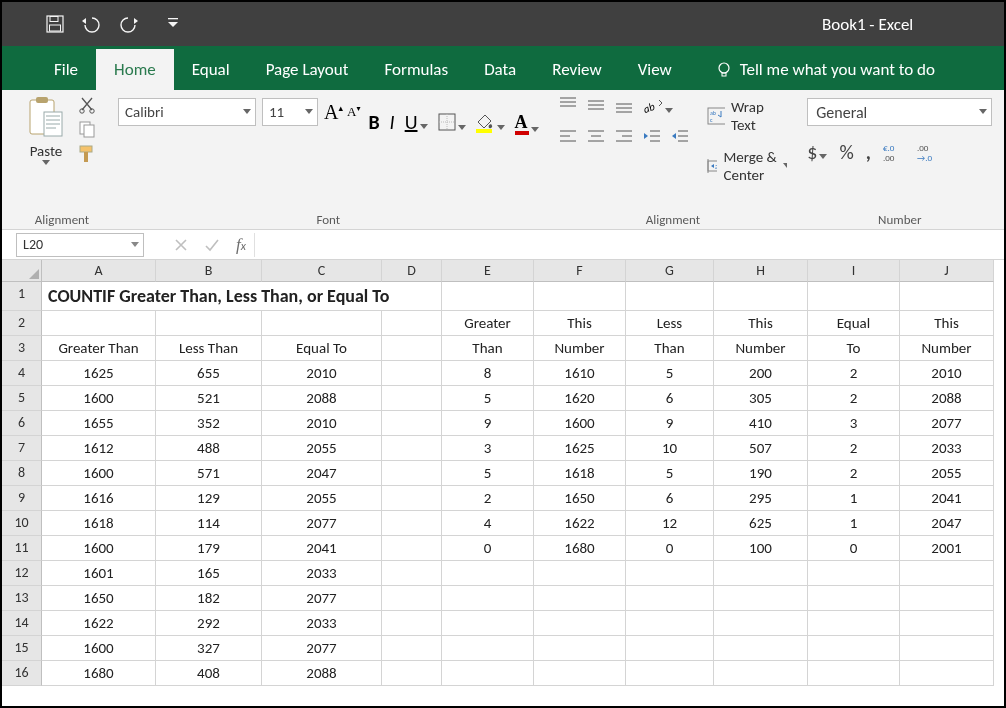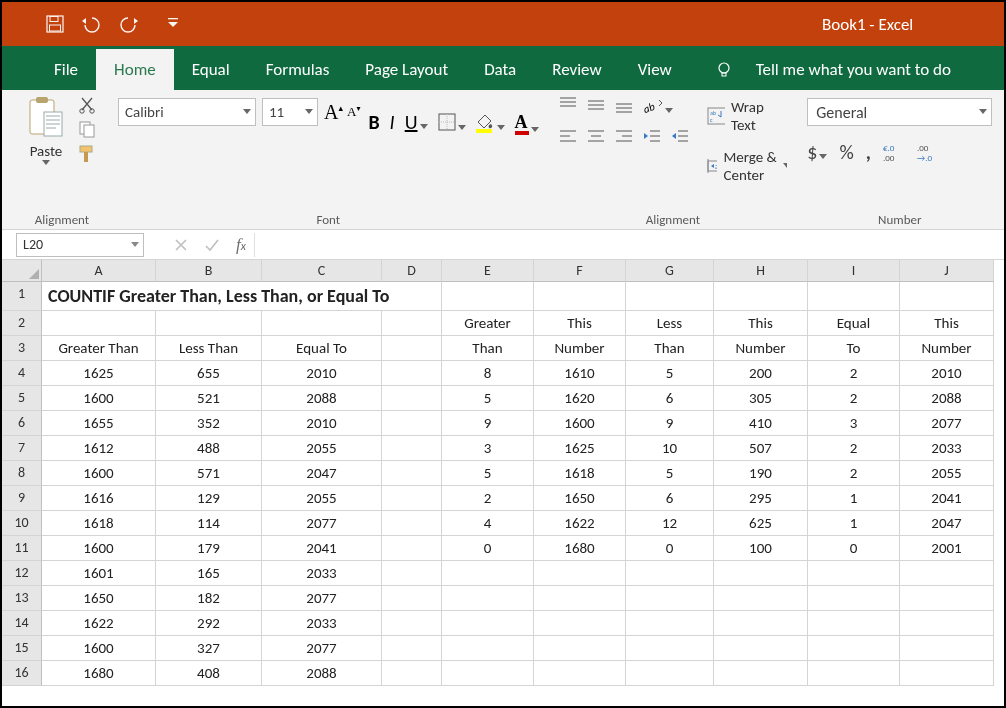--- a/index.html
+++ b/index.html
@@ -1,24 +1,24 @@
 <!DOCTYPE html>
 <html><head>
 <meta charset="utf-8">
 <style>
 *{box-sizing:border-box;margin:0;padding:0;font-family:"Segoe UI",Calibri,Arial,sans-serif}
 body{width:1006px;height:708px;background:#fff;border:2px solid #000;position:relative;overflow:hidden}
-.titlebar{height:44px;background:#c2410c;display:flex;align-items:center;color:#fff;position:relative}
+.titlebar{height:44px;background:#404040;display:flex;align-items:center;color:#fff;position:relative}
 .qat{display:flex;gap:16px;align-items:center;padding-left:44px}
 .qat-icon{display:inline-flex;color:#fff;opacity:.95}
 .app-title{position:absolute;left:50%;transform:translateX(-50%);font-size:17px;right:auto;left:820px;transform:none}
 .tabbar{height:44px;background:#0f6b3f;display:flex;align-items:flex-end;padding-left:34px}
 .tab{color:#fff;font-size:17px;padding:10px 18px 10px;cursor:pointer}
 .tab.active{background:#f3f3f3;color:#2a7a4e;font-weight:400}
-.tell-me{display:flex;align-items:center;gap:24px;margin-left:8px}
+.tell-me{display:flex;align-items:center;gap:8px;margin-left:8px}
 .bulb{display:inline-flex}
 .ribbon{background:#f3f3f3;height:140px;border-bottom:1px solid #d4d4d4;display:flex;padding:6px 0 0 14px}
 .group{display:flex;flex-direction:column;justify-content:space-between;padding:0 10px;position:relative}
 .group-body{flex:1;display:flex;align-items:flex-start;gap:8px}
 .group-label{text-align:center;font-size:13px;color:#5a5a5a;padding-bottom:2px;position:relative}
 .vsep{width:1px;background:#d9d9d9;margin:4px 0 20px}
 .paste-col{display:flex;flex-direction:column;align-items:center}
 .side-col{display:flex;flex-direction:column;gap:6px;margin-left:4px}
 .sm-icon{display:inline-flex}
 .font-row1{display:flex;align-items:center;gap:6px;margin-top:2px}
@@ -87,22 +87,22 @@
         </svg>
     </span>
   </div>
   <div class="app-title">Book1 - Excel</div>
 </div>
 
 <div class="tabbar">
   <div class="tab">File</div>
   <div class="tab active">Home</div>
   <div class="tab">Equal</div>
+  <div class="tab">Page Layout</div>
   <div class="tab">Formulas</div>
-  <div class="tab">Page Layout</div>
   <div class="tab">Data</div>
   <div class="tab">Review</div>
   <div class="tab">View</div>
   <div class="tab tell-me">
     <span class="bulb">
       <svg width="16" height="18" viewBox="0 0 16 18">
           <circle cx="8" cy="7" r="5" fill="none" stroke="#fff" stroke-width="1.2"></circle>
           <rect x="6" y="12" width="4" height="3" fill="none" stroke="#fff"></rect>
         </svg>
     </span>

